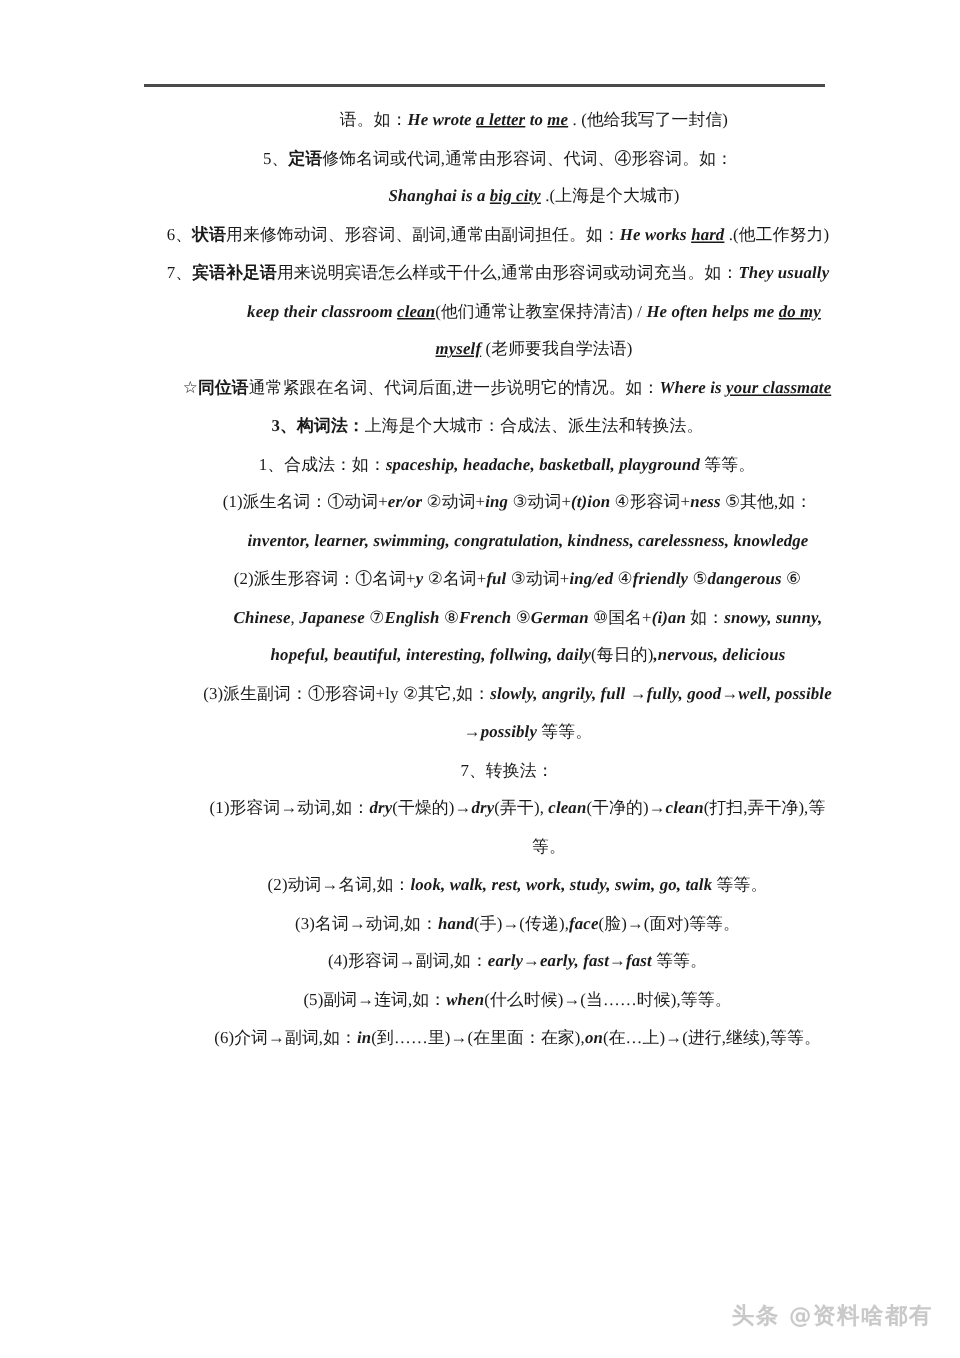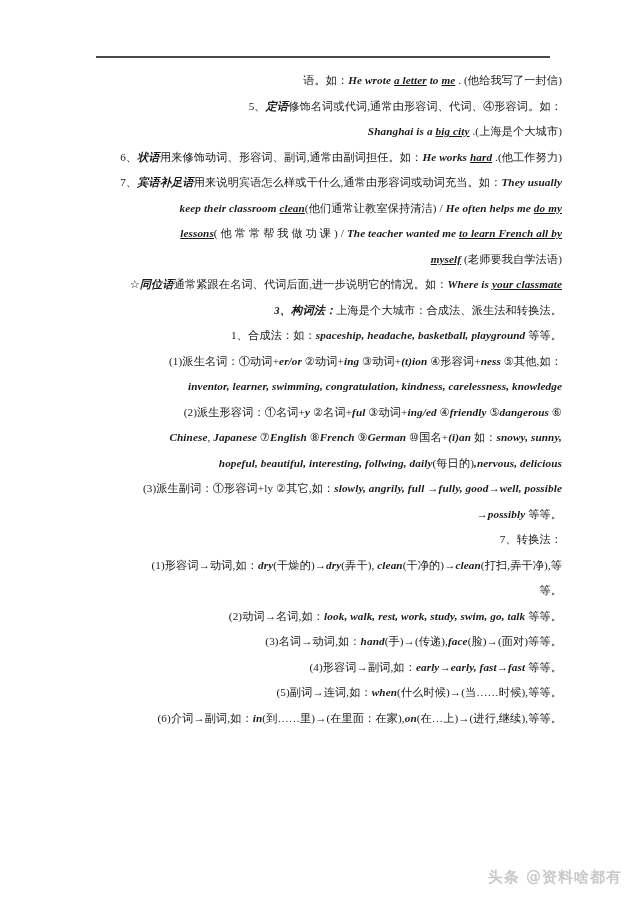--- a/index.html
+++ b/index.html
@@ -39,21 +39,21 @@
     width: 640px;
     padding: 0 78px 0 88px;
     box-sizing: border-box;
   }
 
   .line {
     font-size: 11.2px;
     line-height: 25.5px;
     letter-spacing: 0.1px;
     white-space: nowrap;
-    text-align: right;
+    text-align: center;
   }
 
   
   .ind-0 { margin-left: 0px; }
   .ind-1 { margin-left: 14px; }
   .ind-2 { margin-left: 26px; }
   .ind-3 { margin-left: 40px; }
   .ind-4 { margin-left: 54px; }
   .ind-6 { margin-left: 82px; }
   .ind-big { margin-left: 62px; }
@@ -62,21 +62,21 @@
     font-style: italic;
     font-weight: bold;
     font-family: "Liberation Serif", "DejaVu Serif", serif;
   }
   .en-u {
     font-style: italic;
     font-weight: bold;
     text-decoration: underline;
   }
 
-  .hd { font-weight: bold; font-style: italic; }
+  .hd { font-weight: bold; }
 
   .watermark {
     position: absolute;
     right: 18px;
     bottom: 18px;
     font-family: "DejaVu Sans", "Liberation Sans", sans-serif;
     font-size: 15px;
     font-weight: bold;
     color: #c9c9c9;
     letter-spacing: 1px;
@@ -97,21 +97,20 @@
     <div class="line ind-1"><span>5、</span><span class="hd">定语</span><span>修饰名词或代词,通常由形容词、代词、④形容词。如：</span></div>
 
     <div class="line ind-big"><span class="en">Shanghai is a </span><span class="en-u">big city</span><span> .(上海是个大城市)</span></div>
 
     <div class="line ind-1"><span>6、</span><span class="hd">状语</span><span>用来修饰动词、形容词、副词,通常由副词担任。如：</span><span class="en">He works </span><span class="en-u">hard</span><span> .(他工作努力)</span></div>
 
     <div class="line ind-1"><span>7、</span><span class="hd">宾语补足语</span><span>用来说明宾语怎么样或干什么,通常由形容词或动词充当。如：</span><span class="en">They usually</span></div>
 
     <div class="line ind-big"><span class="en">keep their classroom </span><span class="en-u">clean</span><span>(他们通常让教室保持清洁) / </span><span class="en">He often helps me </span><span class="en-u">do my</span></div>
 
-    <div class="line ind-big"><span class="en-u">lessons</span><span>( 他 常 常 帮 我 做 功 课 ) / </span><span class="en">The teacher wanted me </span><span class="en-u">to learn French all by</span></div>
 
     <div class="line ind-big"><span class="en-u">myself</span><span> (老师要我自学法语)</span></div>
 
     <div class="line ind-2"><span>☆</span><span class="hd">同位语</span><span>通常紧跟在名词、代词后面,进一步说明它的情况。如：</span><span class="en">Where is </span><span class="en-u">your classmate</span></div>
 
 
     <div class="line ind-0"><span class="hd">3、</span><span class="hd">构词法：</span><span>上海是个大城市：合成法、派生法和转换法。</span></div>
 
     <div class="line ind-2"><span>1、合成法：如：</span><span class="en">spaceship, headache, basketball, playground</span><span> 等等。</span></div>
 

